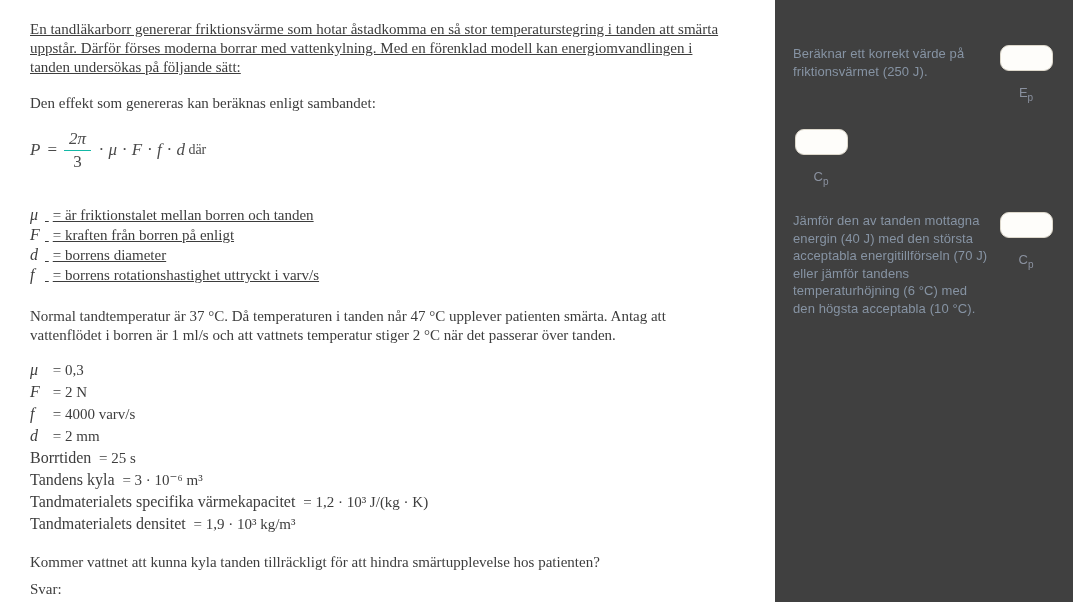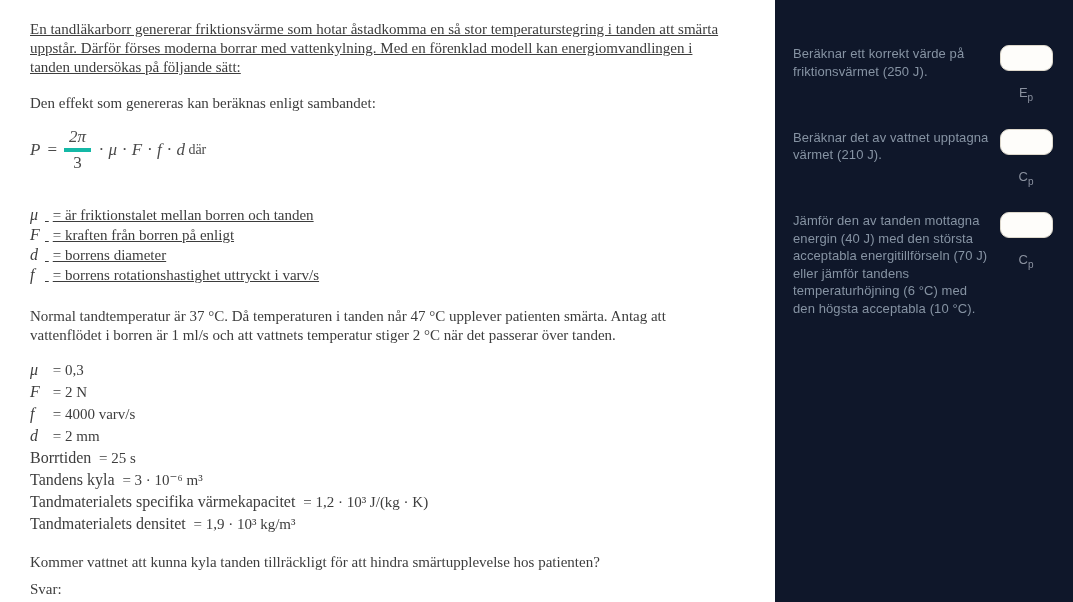--- a/index.html
+++ b/index.html
@@ -28,21 +28,21 @@
     height: 46px;
     display: flex;
     align-items: center;
     margin-bottom: 32px;
     font-size: 17px;
     color: #4a4a4a;
   }
   .mi { font-style: italic; font-family: "Liberation Serif", "DejaVu Serif", serif; }
   .mo { font-style: normal; margin: 0 7px; }
   .frac { display: inline-flex; flex-direction: column; align-items: center; margin-right: 8px; line-height: 1.05; }
-  .frac .num { padding: 0 5px 2px 5px; border-bottom: 4px solid #14b8a6; }
+  .frac .num { padding: 0 5px 2px 5px; border-bottom: 1px solid #14b8a6; }
   .frac .den { padding-top: 2px; }
   .terms { letter-spacing: 0.5px; }
   .where { font-size: 14px; margin-left: 3px; font-style: normal; color: #4a4a4a; }
   .def-list { margin-bottom: 22px; }
   .def-row { line-height: 20px; text-decoration: underline; }
   .def-row .sym { display: inline-block; min-width: 15px; font-size: 16px; }
   .def-row .deftext { margin-left: 4px; }
   .conditions { margin-bottom: 14px; }
   .given-list { margin-bottom: 18px; }
   .given-row { line-height: 22px; }
@@ -50,21 +50,21 @@
   .given-row .gval { margin-left: 4px; }
   .question { margin-bottom: 8px; }
   .answer-label { line-height: 19px; }
   
   .panel {
     position: absolute;
     left: 775px;
     top: 0;
     width: 298px;
     height: 602px;
-    background: #0f172a;
+    background: #404040;
     padding: 45px 19px 0 18px;
     font-family: "Liberation Sans", "DejaVu Sans", sans-serif;
     font-size: 13px;
     color: #8693a3;
   }
   .rubric-item {
     display: flex;
     align-items: flex-start;
     justify-content: space-between;
     margin-bottom: 26px;
@@ -184,21 +184,20 @@
 
     <div class="rubric-item">
       <div class="rubric-text">Beräknar ett korrekt värde på friktionsvärmet (250 J).</div>
       <div class="rubric-ctrl">
         <div class="score-box"></div>
         <div class="score-label"><span>E</span><sub>p</sub></div>
       </div>
     </div>
 
     <div class="rubric-item">
-      <div class="rubric-text">Beräknar det av vattnet upptagna värmet (210 J).</div>
       <div class="rubric-ctrl">
         <div class="score-box"></div>
         <div class="score-label"><span>C</span><sub>p</sub></div>
       </div>
     </div>
 
     <div class="rubric-item">
       <div class="rubric-text">Jämför den av tanden mottagna energin (40 J) med den största acceptabla energitillförseln (70 J) eller jämför tandens temperaturhöjning (6 °C) med den högsta acceptabla (10 °C).</div>
       <div class="rubric-ctrl">
         <div class="score-box"></div>

